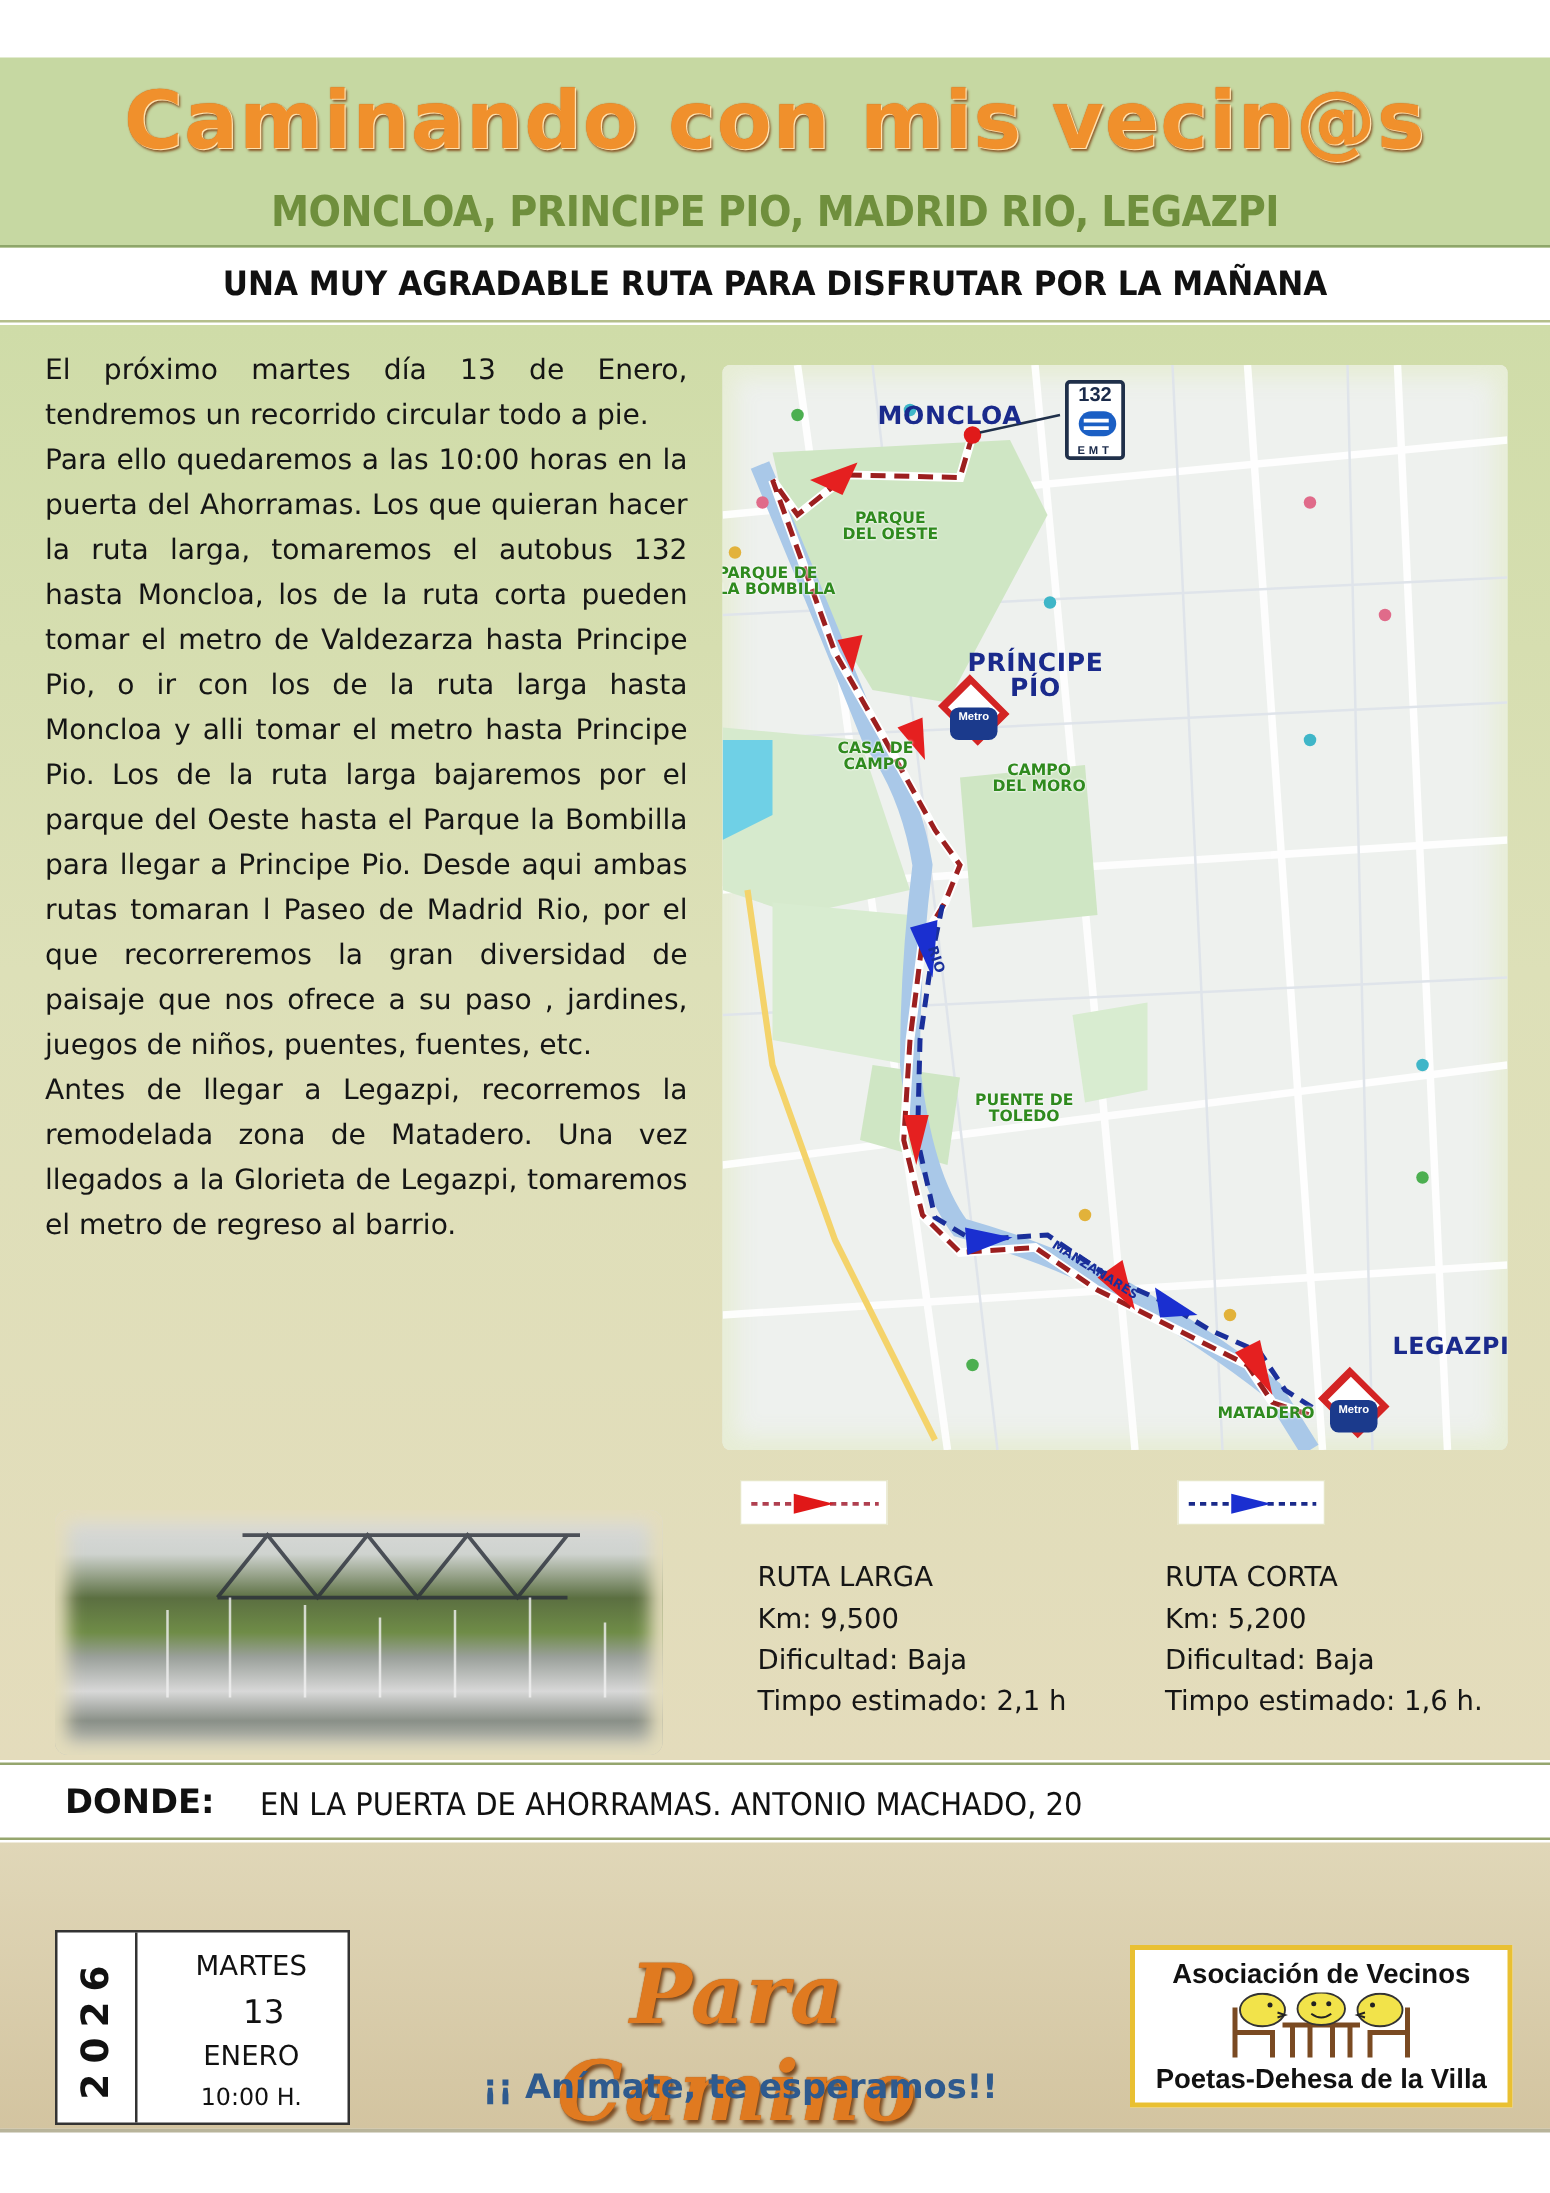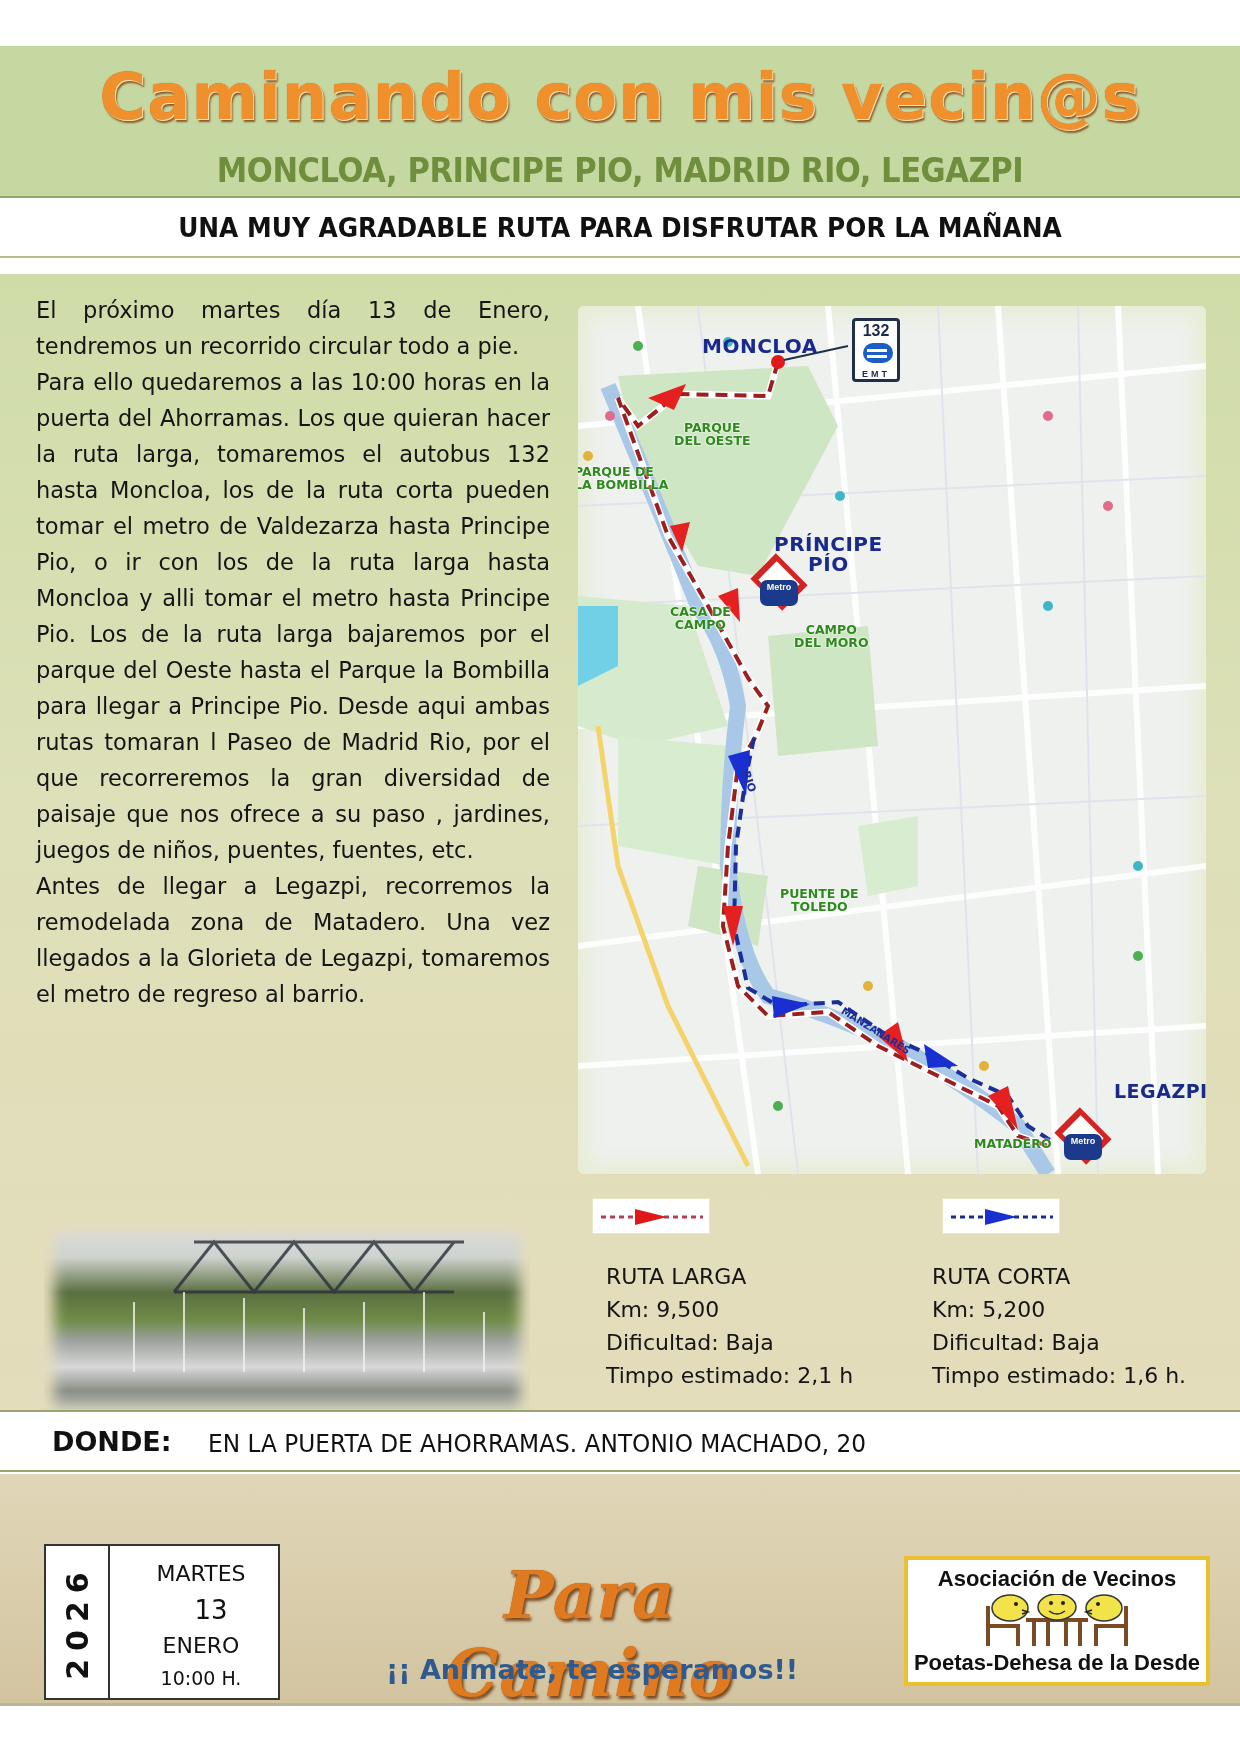--- a/index.html
+++ b/index.html
@@ -31,21 +31,21 @@
     background: #ffffff; border-bottom: 2px solid #b4be8c;
   }
   .tagline {
     position: absolute; left: 0; right: 0; top: 12px; text-align: center;
     font-family: "DejaVu Sans", sans-serif; font-weight: bold; font-size: 27px; color: #111;
     transform: scaleX(0.92);
   }
 
   
   .body-band {
-    position: absolute; left: 0; top: 228px; width: 1240px; height: 1148px;
+    position: absolute; left: 0; top: 214px; width: 1240px; height: 1148px;
     background: linear-gradient(180deg, #cfdca8 0%, #dde0b8 45%, #e4dcbc 100%);
   }
 
   .intro-text {
     position: absolute; left: 36px; top: 18px; width: 514px;
     font-family: "DejaVu Sans", sans-serif; font-size: 22.5px; line-height: 36px;
     text-align: justify; color: #151515; font-weight: 500;
   }
   .intro-text p { margin: 0; }
 
@@ -400,16 +400,16 @@
         <g fill="#222">
             <circle cx="34" cy="10" r="2"></circle>
             <circle cx="69" cy="9" r="2"></circle>
             <circle cx="81" cy="9" r="2"></circle>
             <circle cx="116" cy="10" r="2"></circle>
           </g>
         <path d="M67 17 Q75 23 83 17" stroke="#222" stroke-width="1.5" fill="none"></path>
         <path d="M40 16 L46 18 L40 20" stroke="#222" stroke-width="1.5" fill="none"></path>
         <path d="M110 16 L104 18 L110 20" stroke="#222" stroke-width="1.5" fill="none"></path>
       </svg>
-      <div class="logo-bottom">Poetas-Dehesa de la Desde</div>
+      <div class="logo-bottom">Poetas-Dehesa de la Villa</div>
     </div>
   </div>
 </div>
 
 </body></html>

